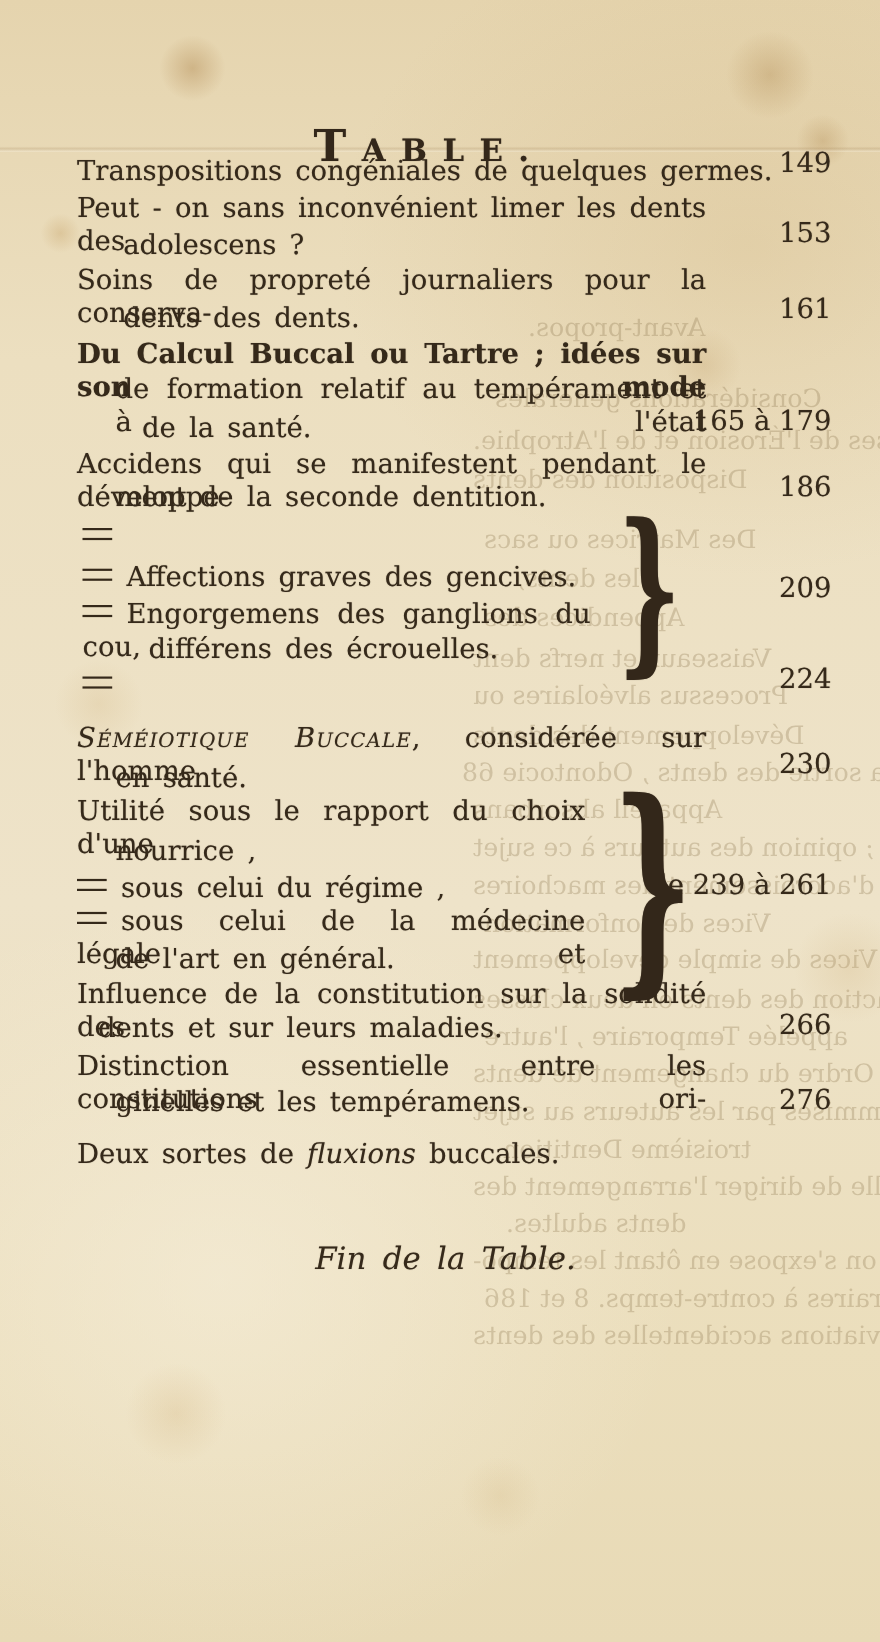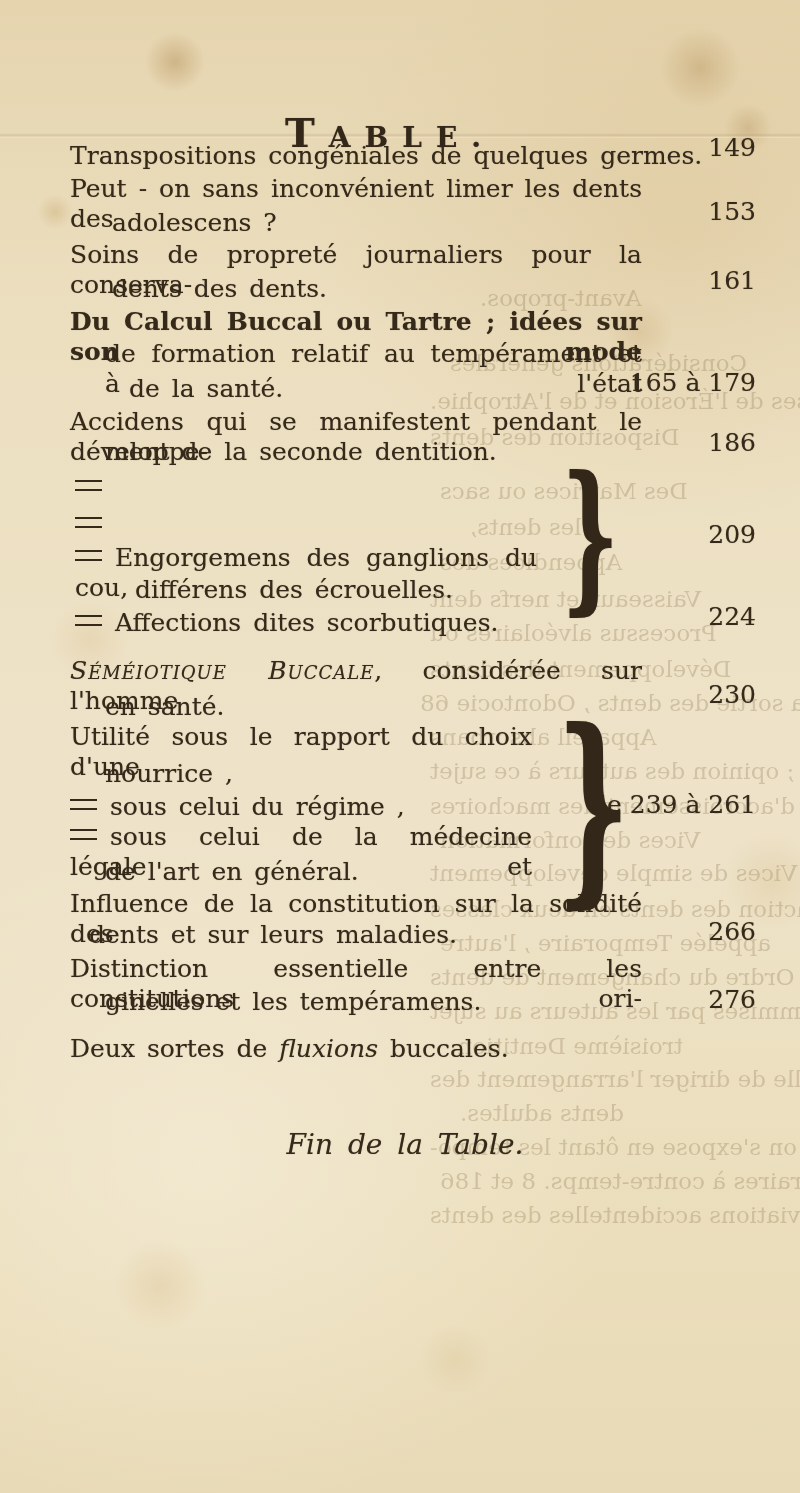--- a/index.html
+++ b/index.html
@@ -126,24 +126,24 @@
       <div class="toc-line just" style="left: 70px; top: 174px; width: 572px;"><span class="part-normal">Peut - on sans inconvénient limer les dents des</span></div>
       <div class="toc-line" style="left: 112px; top: 208px;"><span class="part-normal">adolescens ?</span></div>
       <div class="toc-line just" style="left: 70px; top: 240px; width: 572px;"><span class="part-normal">Soins de propreté journaliers pour la conserva-</span></div>
       <div class="toc-line" style="left: 112px; top: 274px;"><span class="part-normal">dents des dents.</span></div>
       <div class="toc-line just" style="left: 70px; top: 307px; width: 572px; font-weight: bold;"><span class="part-normal">Du Calcul Buccal ou Tartre ; idées sur son mode</span></div>
       <div class="toc-line just" style="left: 105px; top: 339px; width: 537px;"><span class="part-normal">de formation relatif au tempérament et à l'état</span></div>
       <div class="toc-line" style="left: 105px; top: 374px; margin-left: 24px;"><span class="part-normal">de la santé.</span></div>
       <div class="toc-line just" style="left: 70px; top: 407px; width: 572px;"><span class="part-normal">Accidens qui se manifestent pendant le développe-</span></div>
       <div class="toc-line" style="left: 105px; top: 437px;"><span class="part-normal">ment de la seconde dentition.</span></div>
       <div class="toc-line" style="left: 75px; top: 473px;"><span class="dash2"></span></div>
-      <div class="toc-line" style="left: 75px; top: 510px;"><span class="dash2"></span></div>
+      <div class="toc-line" style="left: 75px; top: 510px;"><span class="dash2"></span><span class="part-normal">Affections graves des gencives.</span></div>
       <div class="toc-line just" style="left: 75px; top: 543px; width: 462px;"><span class="dash2"></span><span class="part-normal">Engorgemens des ganglions du cou,</span></div>
       <div class="toc-line" style="left: 135px; top: 575px;"><span class="part-normal">différens des écrouelles.</span></div>
-      <div class="toc-line" style="left: 75px; top: 608px;"><span class="dash2"></span><span class="part-normal">Affections dites scorbutiques.</span></div>
+      <div class="toc-line" style="left: 75px; top: 608px;"><span class="dash2"></span></div>
       <div class="toc-line just" style="left: 70px; top: 656px; width: 572px;"><span class="part-scitalic">Séméiotique Buccale</span><span class="part-normal">, considérée sur l'homme</span></div>
       <div class="toc-line" style="left: 105px; top: 692px;"><span class="part-normal">en santé.</span></div>
       <div class="toc-line just" style="left: 70px; top: 722px; width: 462px;"><span class="part-normal">Utilité sous le rapport du choix d'une</span></div>
       <div class="toc-line" style="left: 105px; top: 759px;"><span class="part-normal">nourrice ,</span></div>
       <div class="toc-line" style="left: 70px; top: 792px;"><span class="dash2"></span><span class="part-normal">sous celui du régime ,</span></div>
       <div class="toc-line just" style="left: 70px; top: 822px; width: 462px;"><span class="dash2"></span><span class="part-normal">sous celui de la médecine légale et</span></div>
       <div class="toc-line" style="left: 105px; top: 857px;"><span class="part-normal">de l'art en général.</span></div>
       <div class="toc-line just" style="left: 70px; top: 889px; width: 572px;"><span class="part-normal">Influence de la constitution sur la solidité des</span></div>
       <div class="toc-line" style="left: 89px; top: 920px;"><span class="part-normal">dents et sur leurs maladies.</span></div>
       <div class="toc-line just" style="left: 70px; top: 954px; width: 572px;"><span class="part-normal">Distinction essentielle entre les constitutions ori-</span></div>

